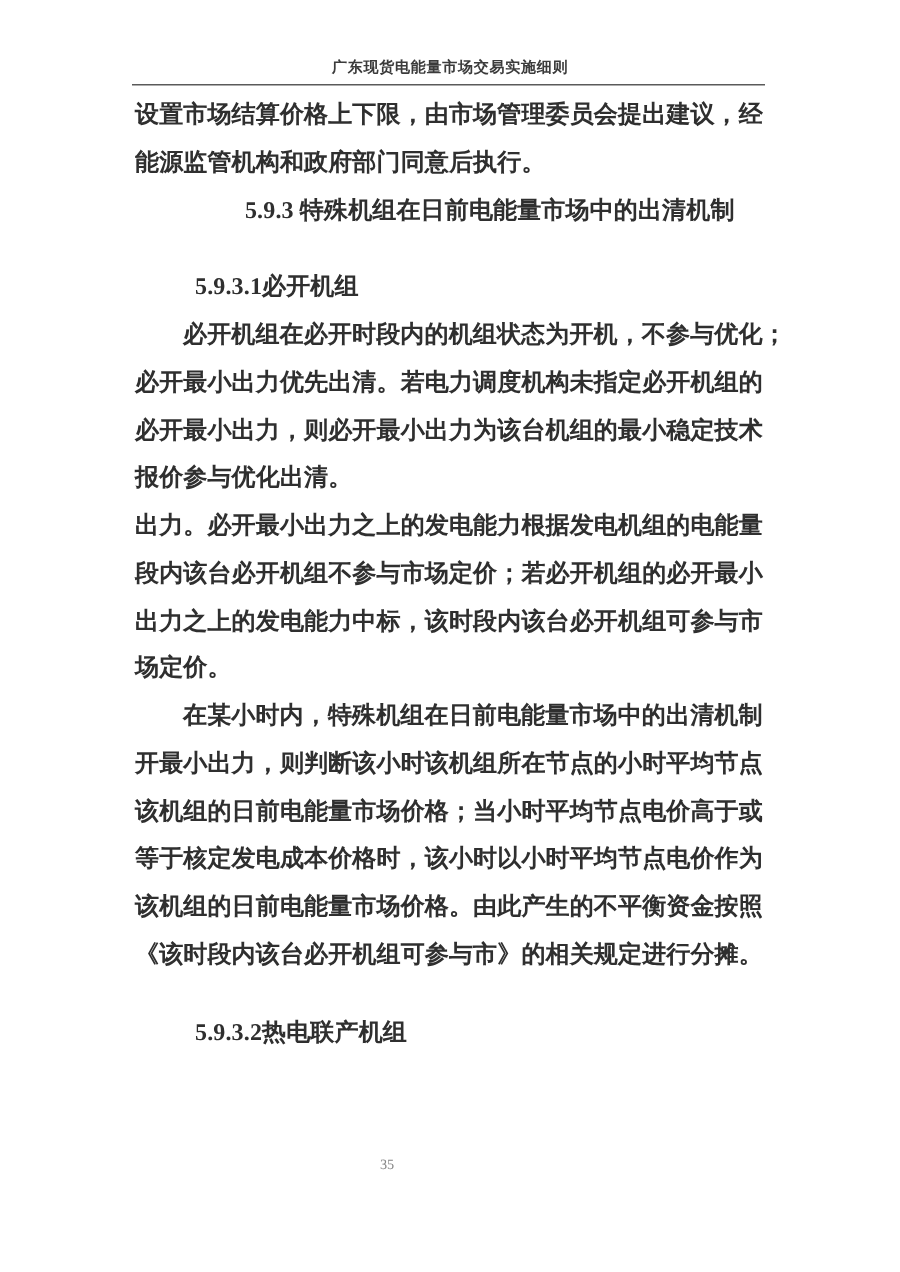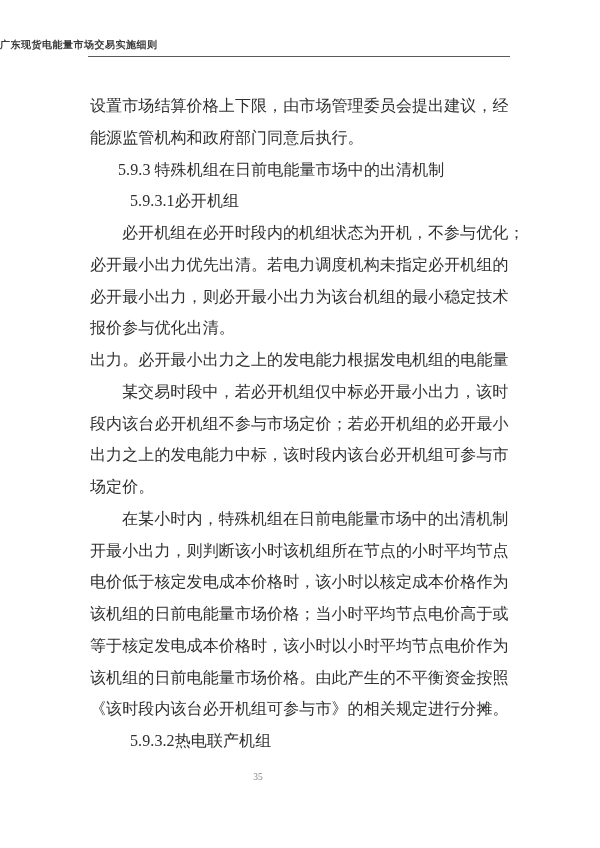--- a/index.html
+++ b/index.html
@@ -14,51 +14,52 @@
     background: #ffffff;
     overflow: hidden;
     font-family: "Liberation Serif", "DejaVu Serif", serif;
   }
   
   .header-title {
     position: absolute;
     top: 38px;
     left: 0;
     width: 600px;
-    text-align: left;
+    text-align: center;
     font-size: 10px;
     font-weight: bold;
     letter-spacing: 0.5px;
     color: #3b3b3b;
   }
   .header-rule {
     position: absolute;
     top: 56px;
     left: 88px;
     width: 422px;
     height: 1px;
     background: #5a5a5a;
   }
   
   .body {
     position: absolute;
-    top: 90px;
+    top: 61px;
     left: 90px;
     width: 445px;
     font-size: 16px;
     line-height: 31.75px;
     color: #2f2f2f;
+    font-weight: bold;
   }
   .line {
     white-space: pre;
     letter-spacing: 0.1px;
   }
   .line.indent { padding-left: 32px; }
-  .line.h3 { padding-left: 28px; }
-  .line.h4 { padding-left: 40px; }
+  .line.h3 { padding-left: 28px; text-align: center; }
+  .line.h4 { padding-left: 40px; margin-top: 20px; }
   
   .footer {
     position: absolute;
     top: 772px;
     left: 0;
     width: 516px;
     text-align: center;
     font-size: 9.5px;
     color: #858585;
   }
@@ -76,27 +77,25 @@
   <div class="body">
       <div class="line">设置市场结算价格上下限，由市场管理委员会提出建议，经</div>
       <div class="line">能源监管机构和政府部门同意后执行。</div>
       <div class="line h3">5.9.3 特殊机组在日前电能量市场中的出清机制</div>
       <div class="line h4">5.9.3.1必开机组</div>
       <div class="line indent">必开机组在必开时段内的机组状态为开机，不参与优化；</div>
       <div class="line">必开最小出力优先出清。若电力调度机构未指定必开机组的</div>
       <div class="line">必开最小出力，则必开最小出力为该台机组的最小稳定技术</div>
       <div class="line">报价参与优化出清。</div>
       <div class="line">出力。必开最小出力之上的发电能力根据发电机组的电能量</div>
-      <div class="line indent">某交易时段中，若必开机组仅中标必开最小出力，该时</div>
       <div class="line">段内该台必开机组不参与市场定价；若必开机组的必开最小</div>
       <div class="line">出力之上的发电能力中标，该时段内该台必开机组可参与市</div>
       <div class="line">场定价。</div>
       <div class="line indent">在某小时内，特殊机组在日前电能量市场中的出清机制</div>
       <div class="line">开最小出力，则判断该小时该机组所在节点的小时平均节点</div>
-      <div class="line">电价低于核定发电成本价格时，该小时以核定成本价格作为</div>
       <div class="line">该机组的日前电能量市场价格；当小时平均节点电价高于或</div>
       <div class="line">等于核定发电成本价格时，该小时以小时平均节点电价作为</div>
       <div class="line">该机组的日前电能量市场价格。由此产生的不平衡资金按照</div>
       <div class="line">《该时段内该台必开机组可参与市》的相关规定进行分摊。</div>
       <div class="line h4">5.9.3.2热电联产机组</div>
     </div>
 
   <div class="footer">
     <span>35</span>
   </div>

